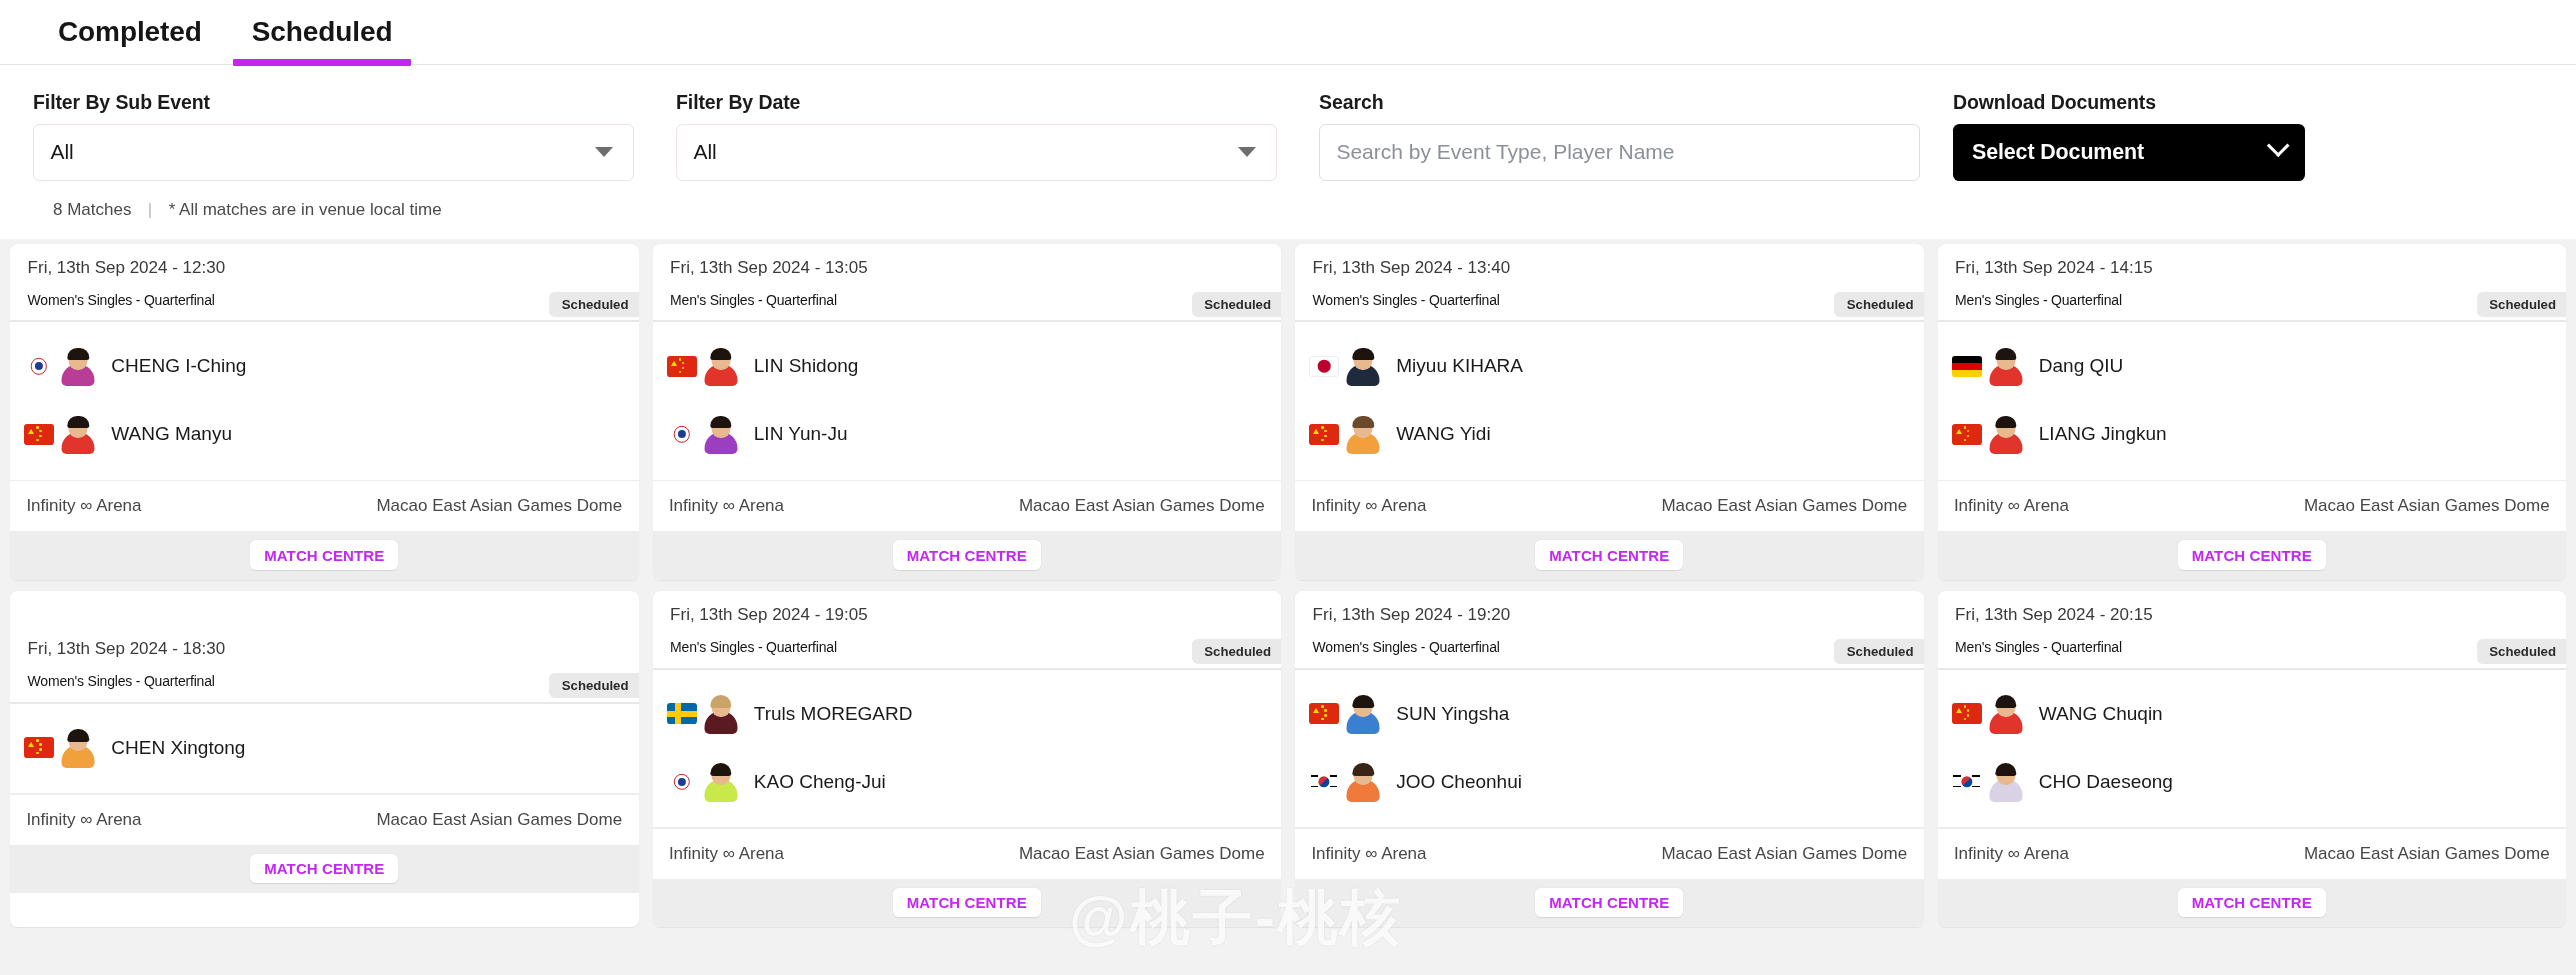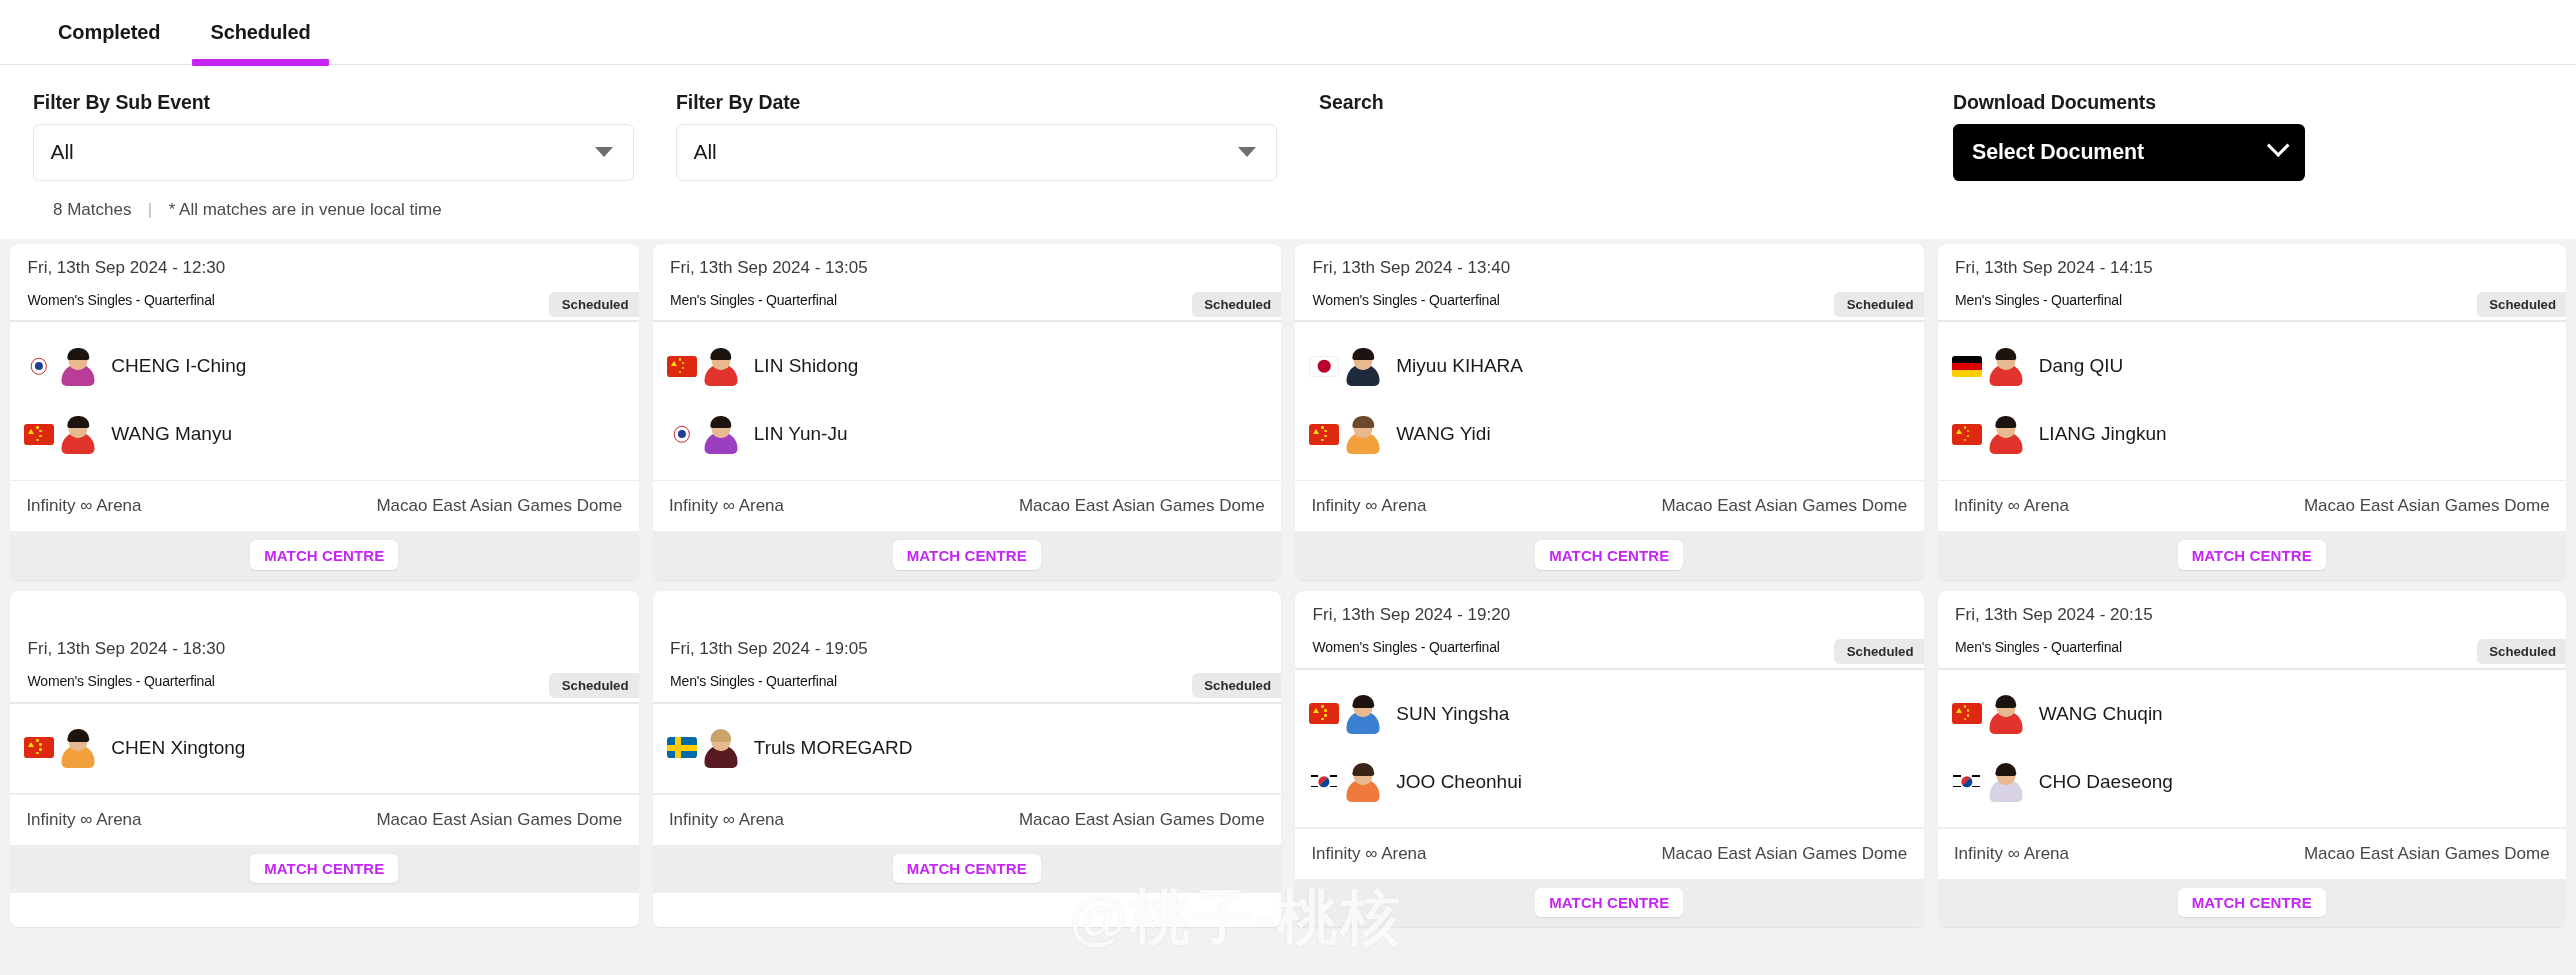--- a/index.html
+++ b/index.html
@@ -19,21 +19,21 @@
     display: flex;
     align-items: center;
     padding-left: 33px;
   }
   .tab {
     position: relative;
     height: 65px;
     display: flex;
     align-items: center;
     padding: 13px 25px;
-    font-size: 20px;
+    font-size: 28px;
     font-weight: bold;
     color: #161616;
     letter-spacing: -0.1px;
     cursor: pointer;
     white-space: nowrap;
   }
   .tab .underline {
     position: absolute;
     left: 6.3px; right: 6.3px;
     bottom: -1.9px;
@@ -302,20 +302,23 @@
   <div class="fgroup date">
     <div class="flabel">Filter By Date</div>
     <div class="fctl sel">
       <span>All</span>
       <span class="caret-tri"></span>
     </div>
   </div>
 
   <div class="fgroup search">
     <div class="flabel">Search</div>
+    <div class="fctl searchbox">
+      <span>Search by Event Type, Player Name</span>
+    </div>
   </div>
 
   <div class="fgroup dl">
     <div class="flabel">Download Documents</div>
     <div class="dlbtn">
       <span>Select Document</span>
       <span class="chev"></span>
     </div>
   </div>
 </div>
@@ -552,20 +555,32 @@
             <span class="vb"></span>
             <span class="hb"></span>
           </div>
           <div class="portrait">
             <span class="pbust" style="background: rgb(90, 26, 34);"></span>
             <span class="phead"></span>
             <span class="phair" style="background: rgb(202, 163, 106);"></span>
           </div>
           <span class="pname">Truls MOREGARD</span>
         </div>
+        <div class="prow">
+          <div class="flag f-tpe">
+            <span class="plum"></span>
+            <span class="inner"></span>
+          </div>
+          <div class="portrait">
+            <span class="pbust" style="background: rgb(201, 232, 74);"></span>
+            <span class="phead"></span>
+            <span class="phair" style="background: rgb(29, 20, 16);"></span>
+          </div>
+          <span class="pname">KAO Cheng-Jui</span>
+        </div>
       </div>
       <div class="c-foot-sep"></div>
       <div class="c-foot">
         <span>Infinity ∞ Arena</span>
         <span>Macao East Asian Games Dome</span>
       </div>
       <div class="c-action">
         <div class="mc-btn">MATCH CENTRE</div>
       </div>
     </div>

